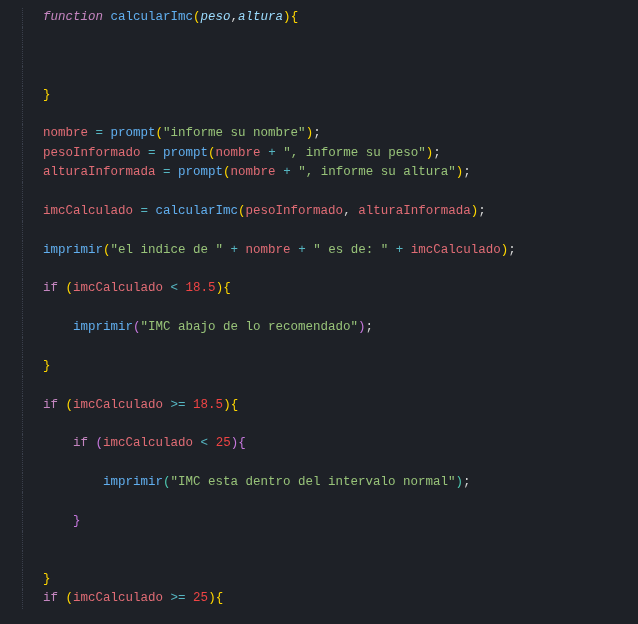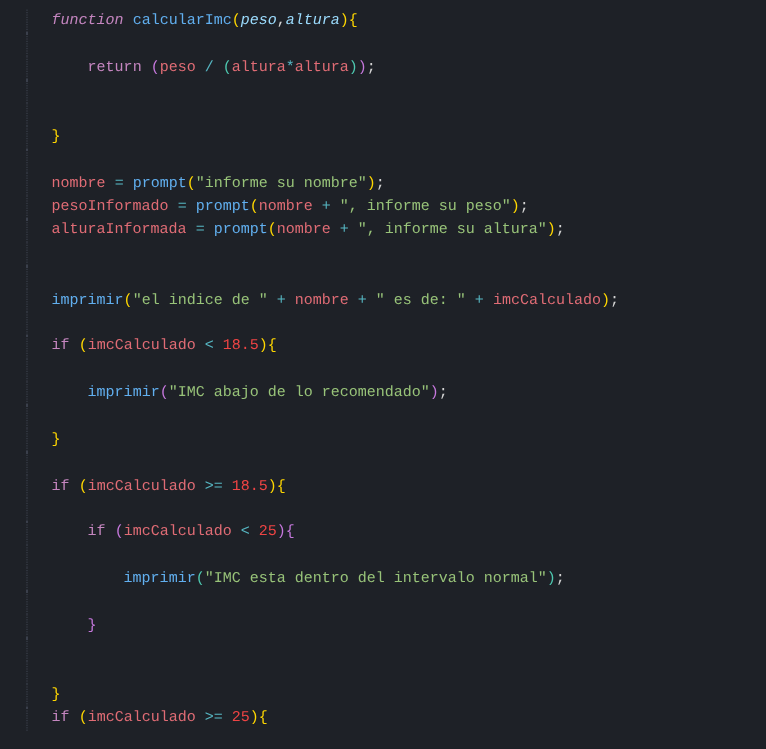--- a/index.html
+++ b/index.html
@@ -40,29 +40,29 @@
   .bracep { color: #c678dd; }
   .braceb { color: #4ec9b0; }
 </style>
 </head>
 <body>
 
 <div class="editor">
 
 <div class="line"><span class="kw">function</span> <span class="func">calcularImc</span><span class="bracel">(</span><span class="param">peso</span><span class="punc">,</span><span class="param">altura</span><span class="bracel">)</span><span class="bracel">{</span></div>
 <div class="line"> </div>
-<div class="line">    <span class="kw2">return</span> <span class="bracep">(</span><span class="var">peso</span> <span class="op">/</span> <span class="braceb">(</span><span class="var">altura</span><span class="op">*</span><span class="var">altura</span><span class="braceb">)</span><span class="bracep">)</span><span class="punc">;</span></div>
 <div class="line"> </div>
 <div class="line"> </div>
 <div class="line"><span class="bracel">}</span></div>
 <div class="line"> </div>
 <div class="line"><span class="var">nombre</span> <span class="op">=</span> <span class="func">prompt</span><span class="bracel">(</span><span class="str">"informe su nombre"</span><span class="bracel">)</span><span class="punc">;</span></div>
 <div class="line"><span class="var">pesoInformado</span> <span class="op">=</span> <span class="func">prompt</span><span class="bracel">(</span><span class="var">nombre</span> <span class="op">+</span> <span class="str">", informe su peso"</span><span class="bracel">)</span><span class="punc">;</span></div>
 <div class="line"><span class="var">alturaInformada</span> <span class="op">=</span> <span class="func">prompt</span><span class="bracel">(</span><span class="var">nombre</span> <span class="op">+</span> <span class="str">", informe su altura"</span><span class="bracel">)</span><span class="punc">;</span></div>
 <div class="line"> </div>
+<div class="line"><span class="var">imcCalculado</span> <span class="op">=</span> <span class="func">calcularImc</span><span class="bracel">(</span><span class="var">pesoInformado</span><span class="punc">,</span> <span class="var">alturaInformada</span><span class="bracel">)</span><span class="punc">;</span></div>
 <div class="line"> </div>
 <div class="line"><span class="func">imprimir</span><span class="bracel">(</span><span class="str">"el indice de "</span> <span class="op">+</span> <span class="var">nombre</span> <span class="op">+</span> <span class="str">" es de: "</span> <span class="op">+</span> <span class="var">imcCalculado</span><span class="bracel">)</span><span class="punc">;</span></div>
 <div class="line"> </div>
 <div class="line"><span class="kw2">if</span> <span class="bracel">(</span><span class="var">imcCalculado</span> <span class="op">&lt;</span> <span class="num">18.5</span><span class="bracel">)</span><span class="bracel">{</span></div>
 <div class="line"> </div>
 <div class="line">    <span class="func">imprimir</span><span class="bracep">(</span><span class="str">"IMC abajo de lo recomendado"</span><span class="bracep">)</span><span class="punc">;</span></div>
 <div class="line"> </div>
 <div class="line"><span class="bracel">}</span></div>
 <div class="line"> </div>
 <div class="line"><span class="kw2">if</span> <span class="bracel">(</span><span class="var">imcCalculado</span> <span class="op">&gt;=</span> <span class="num">18.5</span><span class="bracel">)</span><span class="bracel">{</span></div>

